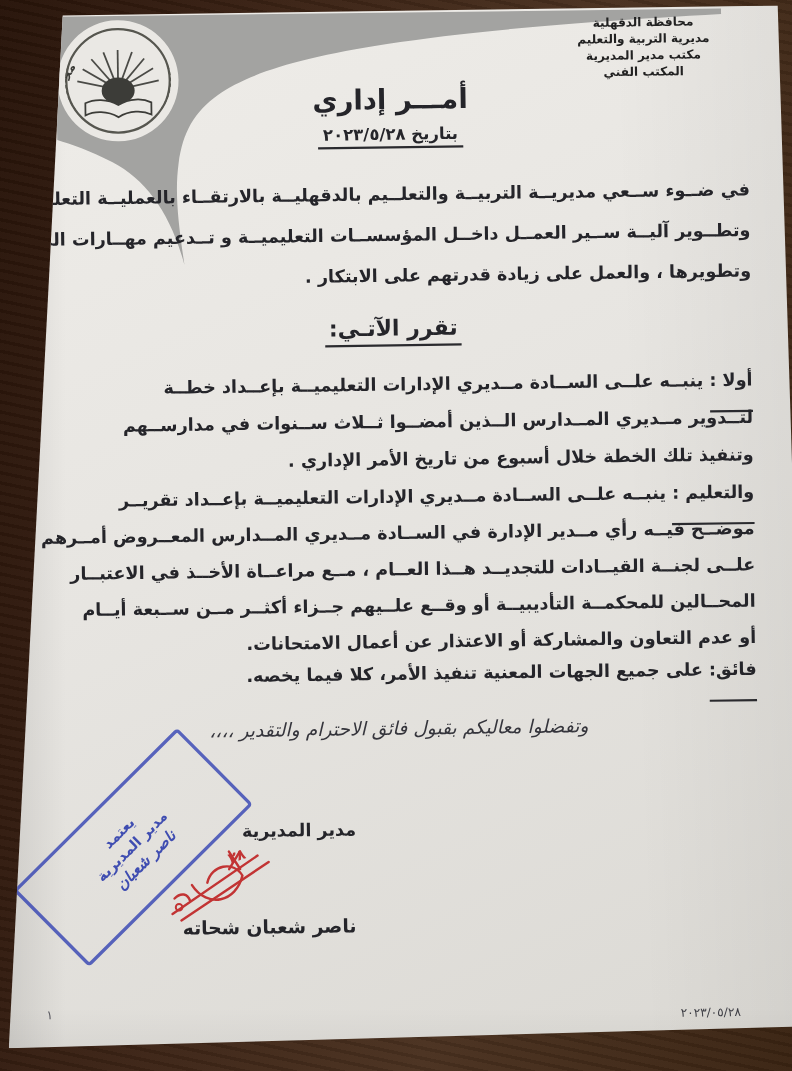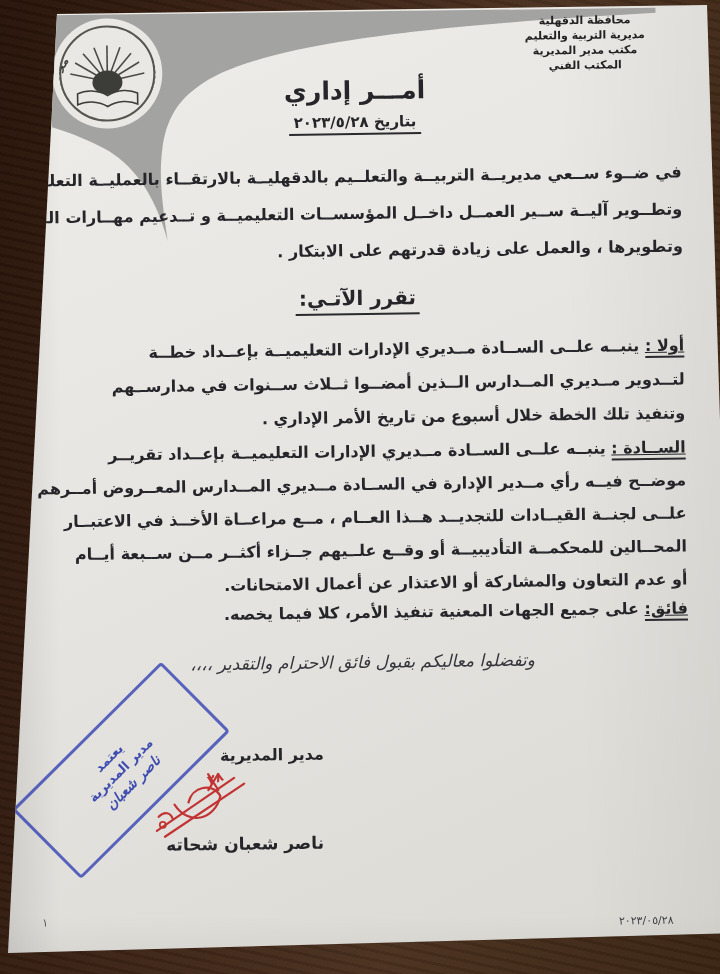--- a/index.html
+++ b/index.html
@@ -29,21 +29,21 @@
     font-size:25px;font-weight:bold;letter-spacing:0;}
   .doc-date-wrap{position:absolute;top:112px;left:0;right:0;text-align:center;}
   .doc-date{display:inline-block;font-size:15px;font-weight:bold;
     border-bottom:2px solid #2a2a2e;padding:0 5px 2px;}
   .para{position:absolute;right:34px;left:20px;font-weight:bold;font-size:16px;}
   .para .line{white-space:nowrap;overflow:visible;text-align:right;}
   .intro{top:158px;} .intro .line{height:37px;line-height:37px;}
   .item1{top:333px;} .item1 .line{height:34px;line-height:34px;}
   .item2{top:435px;} .item2 .line{height:33px;line-height:33px;}
   .item3{top:596px;} .item3 .line{height:34px;line-height:34px;}
-  .lead{border-bottom:2px solid #2a2a2e;padding-bottom:1px;text-decoration:underline;}
+  .lead{border-bottom:2px solid #2a2a2e;padding-bottom:18px;}
   .decision-wrap{position:absolute;top:286px;left:0;right:0;text-align:center;}
   .decision{display:inline-block;font-size:20px;font-weight:bold;
     border-bottom:2.5px solid #2a2a2e;padding:0 3px 3px;}
   .closing{position:absolute;top:652px;left:0;right:0;text-align:center;
     font-family:"DejaVu Serif",serif;font-style:italic;font-weight:normal;
     font-size:17px;color:#35353c;letter-spacing:.5px;}
   .sig-title{position:absolute;top:744px;left:168px;width:200px;text-align:center;
     font-size:16px;font-weight:bold;}
   .sig-name{position:absolute;top:832px;left:136px;width:208px;text-align:center;
     font-size:17px;font-weight:bold;}
@@ -132,21 +132,21 @@
     <div class="para item1">
       <div class="line">
         <span class="lead">أولا :</span><span> ينبــه علــى الســادة مــديري الإدارات التعليميــة بإعــداد خطــة</span>
       </div>
       <div class="line">لتــدوير مــديري المــدارس الــذين أمضــوا ثــلاث ســنوات في مدارســهم</div>
       <div class="line">وتنفيذ تلك الخطة خلال أسبوع من تاريخ الأمر الإداري .</div>
     </div>
 
     <div class="para item2">
       <div class="line">
-        <span class="lead">الســادة :</span><span> ينبــه علــى الســادة مــديري الإدارات التعليميــة بإعــداد تقريــر</span>
+        <span class="lead">والتعليم :</span><span> ينبــه علــى الســادة مــديري الإدارات التعليميــة بإعــداد تقريــر</span>
       </div>
       <div class="line">موضــح فيــه رأي مــدير الإدارة في الســادة مــديري المــدارس المعــروض أمــرهم</div>
       <div class="line">علــى لجنــة القيــادات للتجديــد هــذا العــام ، مــع مراعــاة الأخــذ في الاعتبــار</div>
       <div class="line">المحــالين للمحكمــة التأديبيــة أو وقــع علــيهم جــزاء أكثــر مــن ســبعة أيــام</div>
       <div class="line">أو عدم التعاون والمشاركة أو الاعتذار عن أعمال الامتحانات.</div>
     </div>
 
     <div class="para item3">
       <div class="line">
         <span class="lead">فائق:</span><span> على جميع الجهات المعنية تنفيذ الأمر، كلا فيما يخصه.</span>

